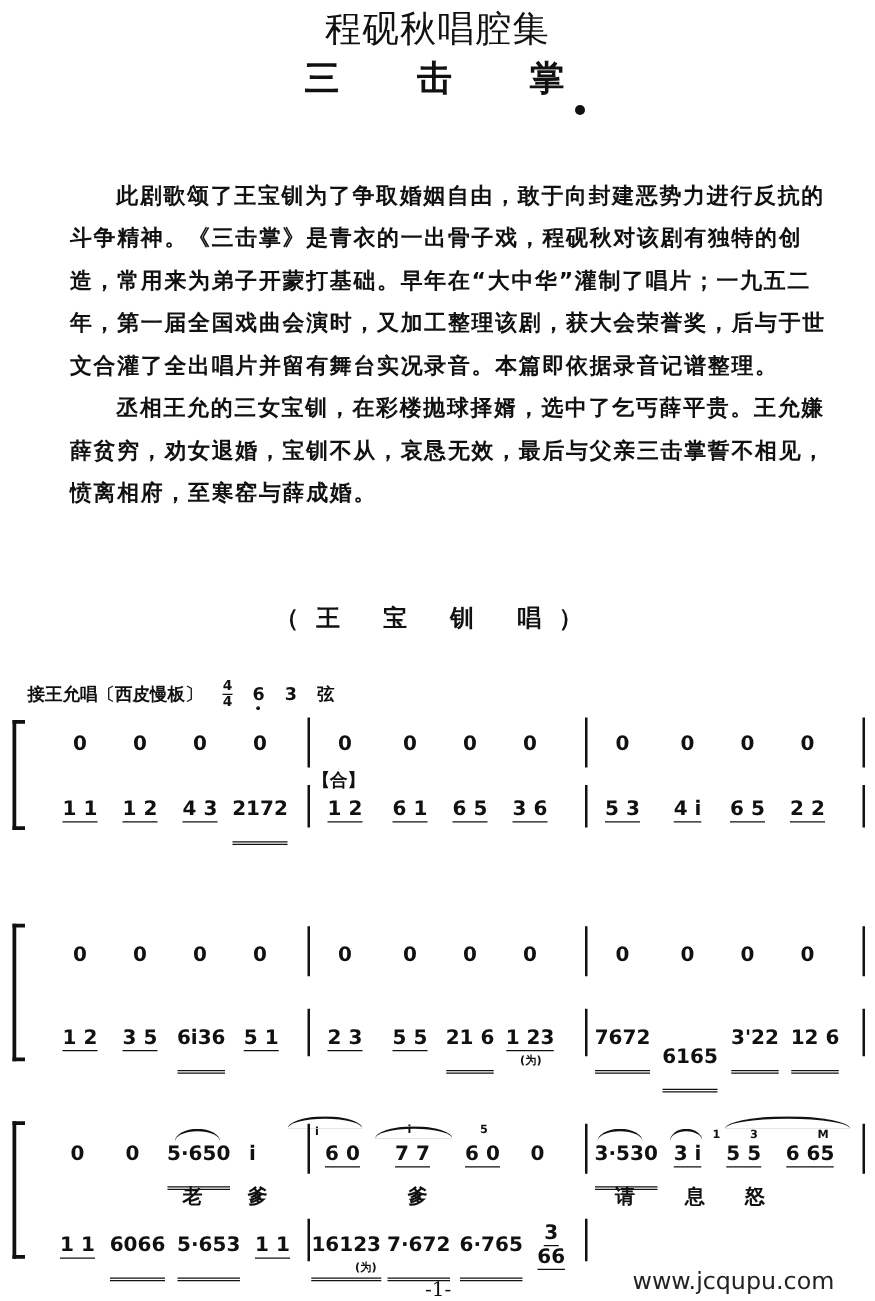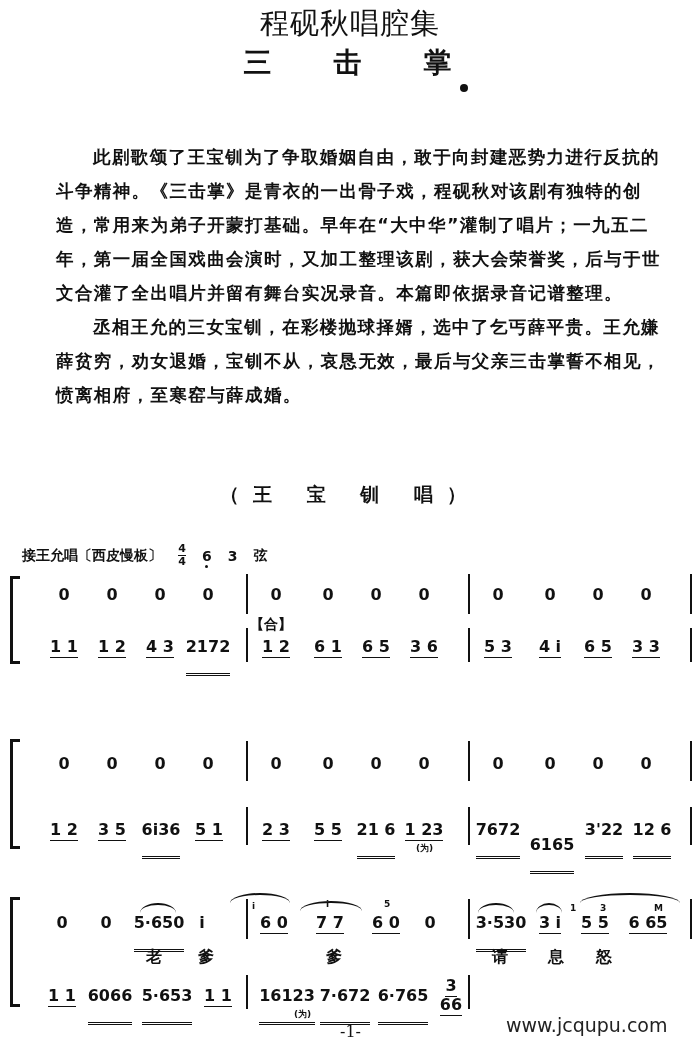--- a/index.html
+++ b/index.html
@@ -96,21 +96,21 @@
       <span class="cell" style="width:56px;"><span class="ul">1 2</span></span>
       <span class="cell" style="width:48px;"><span class="ul">6 1</span></span>
       <span class="cell" style="width:48px;"><span class="ul">6 5</span></span>
       <span class="cell" style="width:48px;"><span class="ul">3 6</span></span>
       <span class="barline" style="top:-4px; height:34px;"></span>
     </div>
     <div class="measure" style="width:222px;">
       <span class="cell" style="width:56px;"><span class="ul">5 3</span></span>
       <span class="cell" style="width:48px;"><span class="ul">4 i</span></span>
       <span class="cell" style="width:48px;"><span class="ul">6 5</span></span>
-      <span class="cell" style="width:48px;"><span class="ul">3 3</span></span>
+      <span class="cell" style="width:48px;"><span class="ul">2 2</span></span>
       <span class="barline" style="top:-4px; height:34px;"></span>
     </div>
   </div>
 </div>
 
 <div class="system" style="top:735px; height:112px;">
   <div class="bracket" style="top:4px; height:104px;"></div>
   <div class="line-row" style="top:8px; height:40px;">
     <div class="measure" style="width:208px;">
       <span class="cell" style="width:48px;">0</span>
@@ -195,21 +195,21 @@
     <span class="abs" style="left:556px;">怒</span>
   </div>
   <div class="line-row" style="top:88px; height:28px;">
     <div class="measure" style="width:208px;">
       <span class="cell" style="width:44px;"><span class="ul">1 1</span></span>
       <span class="cell" style="width:52px;"><span class="ul2">6066</span></span>
       <span class="cell" style="width:62px;"><span class="ul2">5·653</span></span>
       <span class="cell" style="width:40px;"><span class="ul">1 1</span></span>
       <span class="barline" style="top:-6px; height:34px;"></span>
     </div>
-    <div class="measure" style="width:222px;justify-content:flex-end;">
+    <div class="measure" style="width:222px;">
       <span class="cell" style="width:58px;"><span class="ul2">16123</span><span class="abs small" style="left:36px; top:22px;">(为)</span></span>
       <span class="cell" style="width:58px;"><span class="ul2">7·672</span></span>
       <span class="cell" style="width:58px;"><span class="ul2">6·765</span></span>
       <span class="cell" style="width:38px;"><span class="ul">3 66</span></span>
       <span class="barline" style="top:-6px; height:34px;"></span>
     </div>
   </div>
 </div>
 
 <div class="abs page-no">-1-</div>

